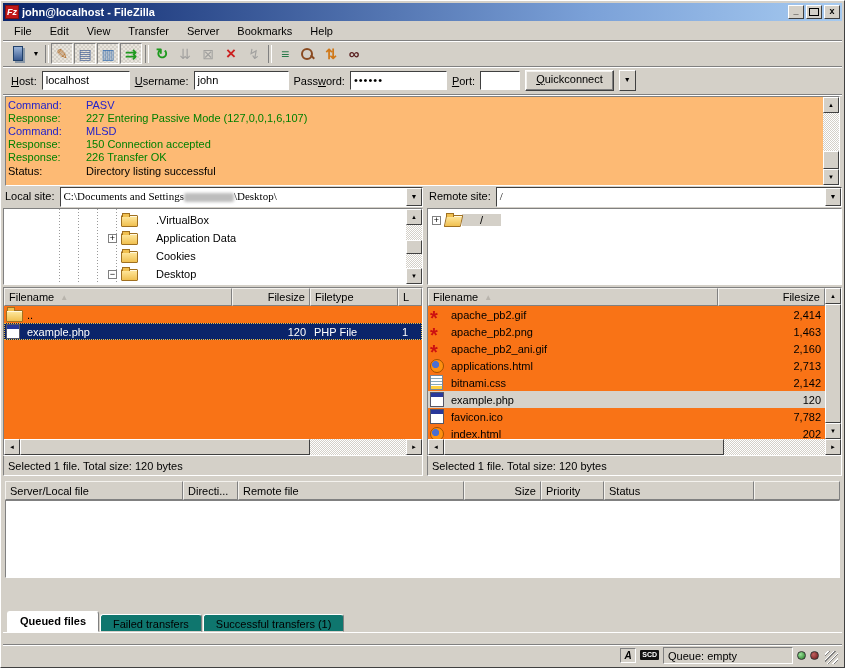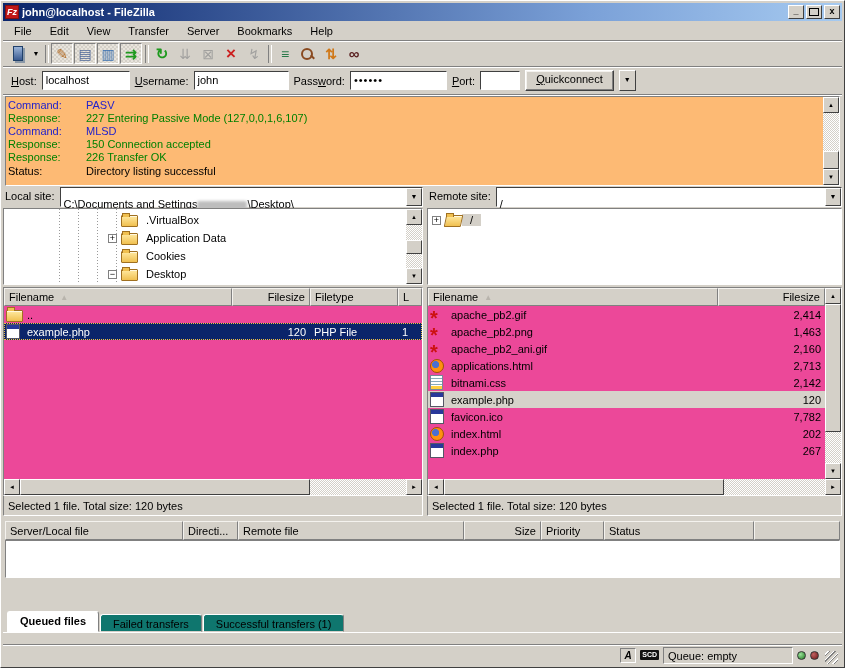--- a/index.html
+++ b/index.html
@@ -65,48 +65,48 @@
 
   
   .split { display:flex; flex:0 0 auto; }
   .pane-l { width:420px; flex:0 0 auto; display:flex; flex-direction:column; }
   .splitter { width:4px; flex:0 0 auto; }
   .pane-r { flex:1; display:flex; flex-direction:column; }
 
   .site-row { height:20px; display:flex; flex:0 0 auto; margin-bottom:1px; }
   .site-label { padding:3px 5px 0 2px; flex:0 0 auto; }
   .combo { flex:1; display:flex; background:#fff; border:1px solid; border-color:#404040 #fff #fff #404040; }
-  .combo-text { flex:1; padding:10px 3px; white-space:nowrap; overflow:hidden; }
+  .combo-text { flex:1; padding:2px 3px; white-space:nowrap; overflow:hidden;font-family:Liberation Serif, serif; }
   .combo-drop { width:16px; background:#d4d0c8; border:1px solid; border-color:#fff #404040 #404040 #fff; font-size:7px; text-align:center; line-height:15px; flex:0 0 auto; }
   .redacted { display:inline-block; width:50px; height:9px; background:#bdbdbd; border-radius:2px; filter:blur(1.5px); vertical-align:middle; }
 
   .treebox { height:77px; background:#fff; border:1px solid; border-color:#808080 #fff #fff #808080; display:flex; overflow:hidden; }
   .tree-content { flex:1; padding-top:2px; position:relative; }
   .tree-guides { position:absolute; top:0; bottom:0; left:0; right:0;
     background-image:repeating-linear-gradient(to bottom,#9a9a9a 0 1px,transparent 1px 3px),repeating-linear-gradient(to bottom,#9a9a9a 0 1px,transparent 1px 3px),repeating-linear-gradient(to bottom,#9a9a9a 0 1px,transparent 1px 3px),repeating-linear-gradient(to bottom,#9a9a9a 0 1px,transparent 1px 3px);
     background-size:1px 100%,1px 100%,1px 100%,1px 100%; background-position:55px 0,74px 0,93px 0,112px 0; background-repeat:no-repeat; }
   .tree-row { display:flex; align-items:center; height:18px; position:relative; }
   .tree-row.deep { padding-left:104px; }
   .expander { width:9px; height:9px; flex:0 0 auto; background:#fff; border:1px solid #808080; font-size:9px; line-height:7px; text-align:center; margin-right:4px; }
   .expander:empty { visibility:hidden; }
-  .tree-name { padding:0 8px; }
+  .tree-name { padding:0 18px; }
   .tree-name.sel-inactive { background:#d4d0c8; }
 
   
   .fi { width:17px; height:14px; flex:0 0 auto; display:inline-flex; align-items:center; justify-content:flex-start; }
   .fi[data-icon="folder"]::before, .fi[data-icon="folder-open"]::before { content:""; width:15px; height:10px; background:linear-gradient(#ffe9a0,#f0c050); border:1px solid #a07020; border-radius:1px; box-shadow:inset 0 1px 0 #fff8e0; margin-top:2px; position:relative; }
   .fi[data-icon="folder"]::after, .fi[data-icon="folder-open"]::after { content:""; position:absolute; width:6px; height:3px; background:#f0c050; border:1px solid #a07020; border-bottom:none; margin:-11px 0 0 1px; }
   .fi[data-icon="folder-open"]::before { transform:skewX(-12deg); }
   .fi[data-icon="winfile"]::before { content:""; width:12px; height:13px; background:linear-gradient(#28389a 0 4px,#fff 4px); border:1px solid #556; }
   .fi[data-icon="image"]::before { content:"*"; color:#cc1111; font-size:20px; font-weight:bold; line-height:8px; margin-top:6px; }
   .fi[data-icon="browser"]::before { content:""; width:12px; height:12px; border-radius:50%; background:radial-gradient(circle at 38% 38%, #4a6fd0 0 32%, #ff9010 36% 78%, #d96000); border:1px solid #a05000; }
   .fi[data-icon="css"]::before { content:""; width:11px; height:13px; background:repeating-linear-gradient(#fff 0 2px,#8ab 2px 3px); border:1px solid #789; box-shadow:inset 0 -3px 0 #ffd040; }
 
   
-  .filelist { height:209px; border:1px solid; border-color:#808080 #fff #fff #808080; background:#ec4899; display:flex; flex-direction:column; overflow:hidden; }
+  .filelist { height:169px; border:1px solid; border-color:#808080 #fff #fff #808080; background:#f97316; display:flex; flex-direction:column; overflow:hidden; }
   .fl-main { flex:1; display:flex; overflow:hidden; }
   .fl-body { flex:1; overflow:hidden; }
   .hdr { display:flex; height:18px; flex:0 0 auto; background:#d4d0c8; }
   .hcell { border:1px solid; border-color:#f4f2ee #808080 #808080 #f4f2ee; padding:2px 4px; white-space:nowrap; overflow:hidden; flex:0 0 auto; display:flex; align-items:center; gap:6px; }
   .hcell.num { justify-content:flex-end; }
   .hcell.fill { flex:1; }
   .sort-asc { color:#b8b4ac; font-size:8px; }
   .frow { display:flex; height:17px; align-items:center; }
   .fcell { padding:0 4px; white-space:nowrap; overflow:hidden; flex:0 0 auto; }
   .fcell.num { text-align:right; }

